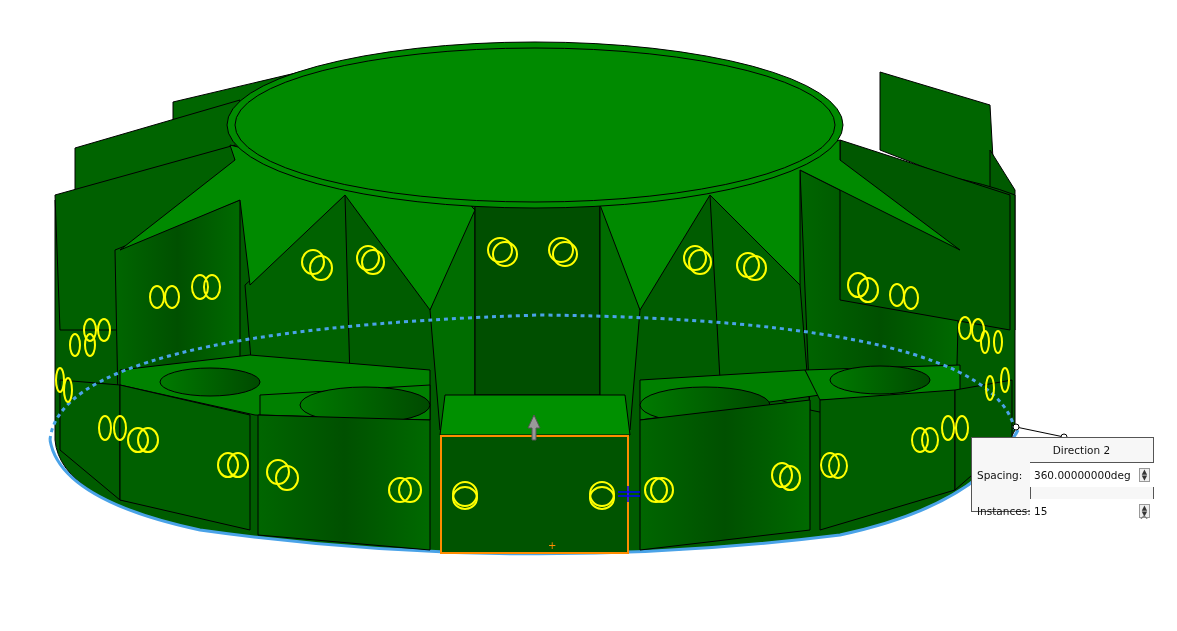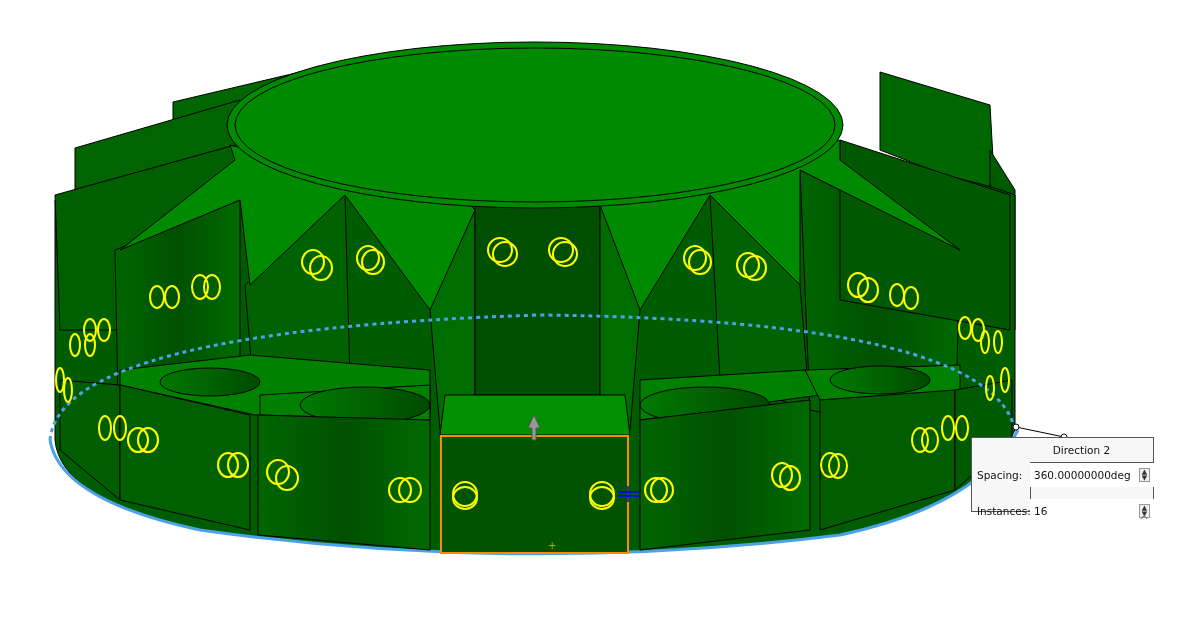--- a/index.html
+++ b/index.html
@@ -173,18 +173,18 @@
   <div class="row" style="top:25px;">
     <span class="lbl">Spacing:</span>
     <div class="field">
       <span class="val">360.00000000deg</span>
       <div class="spin"><span>▲</span><br><span>▼</span></div>
     </div>
   </div>
   <div class="row" style="top:61px;">
     <span class="lbl">Instances:</span>
     <div class="field">
-      <span class="val">16</span>
+      <span class="val">15</span>
       <div class="spin"><span>▲</span><br><span>▼</span></div>
     </div>
   </div>
 </div>
 <div id="collapse">^</div>
 
 </body></html>

